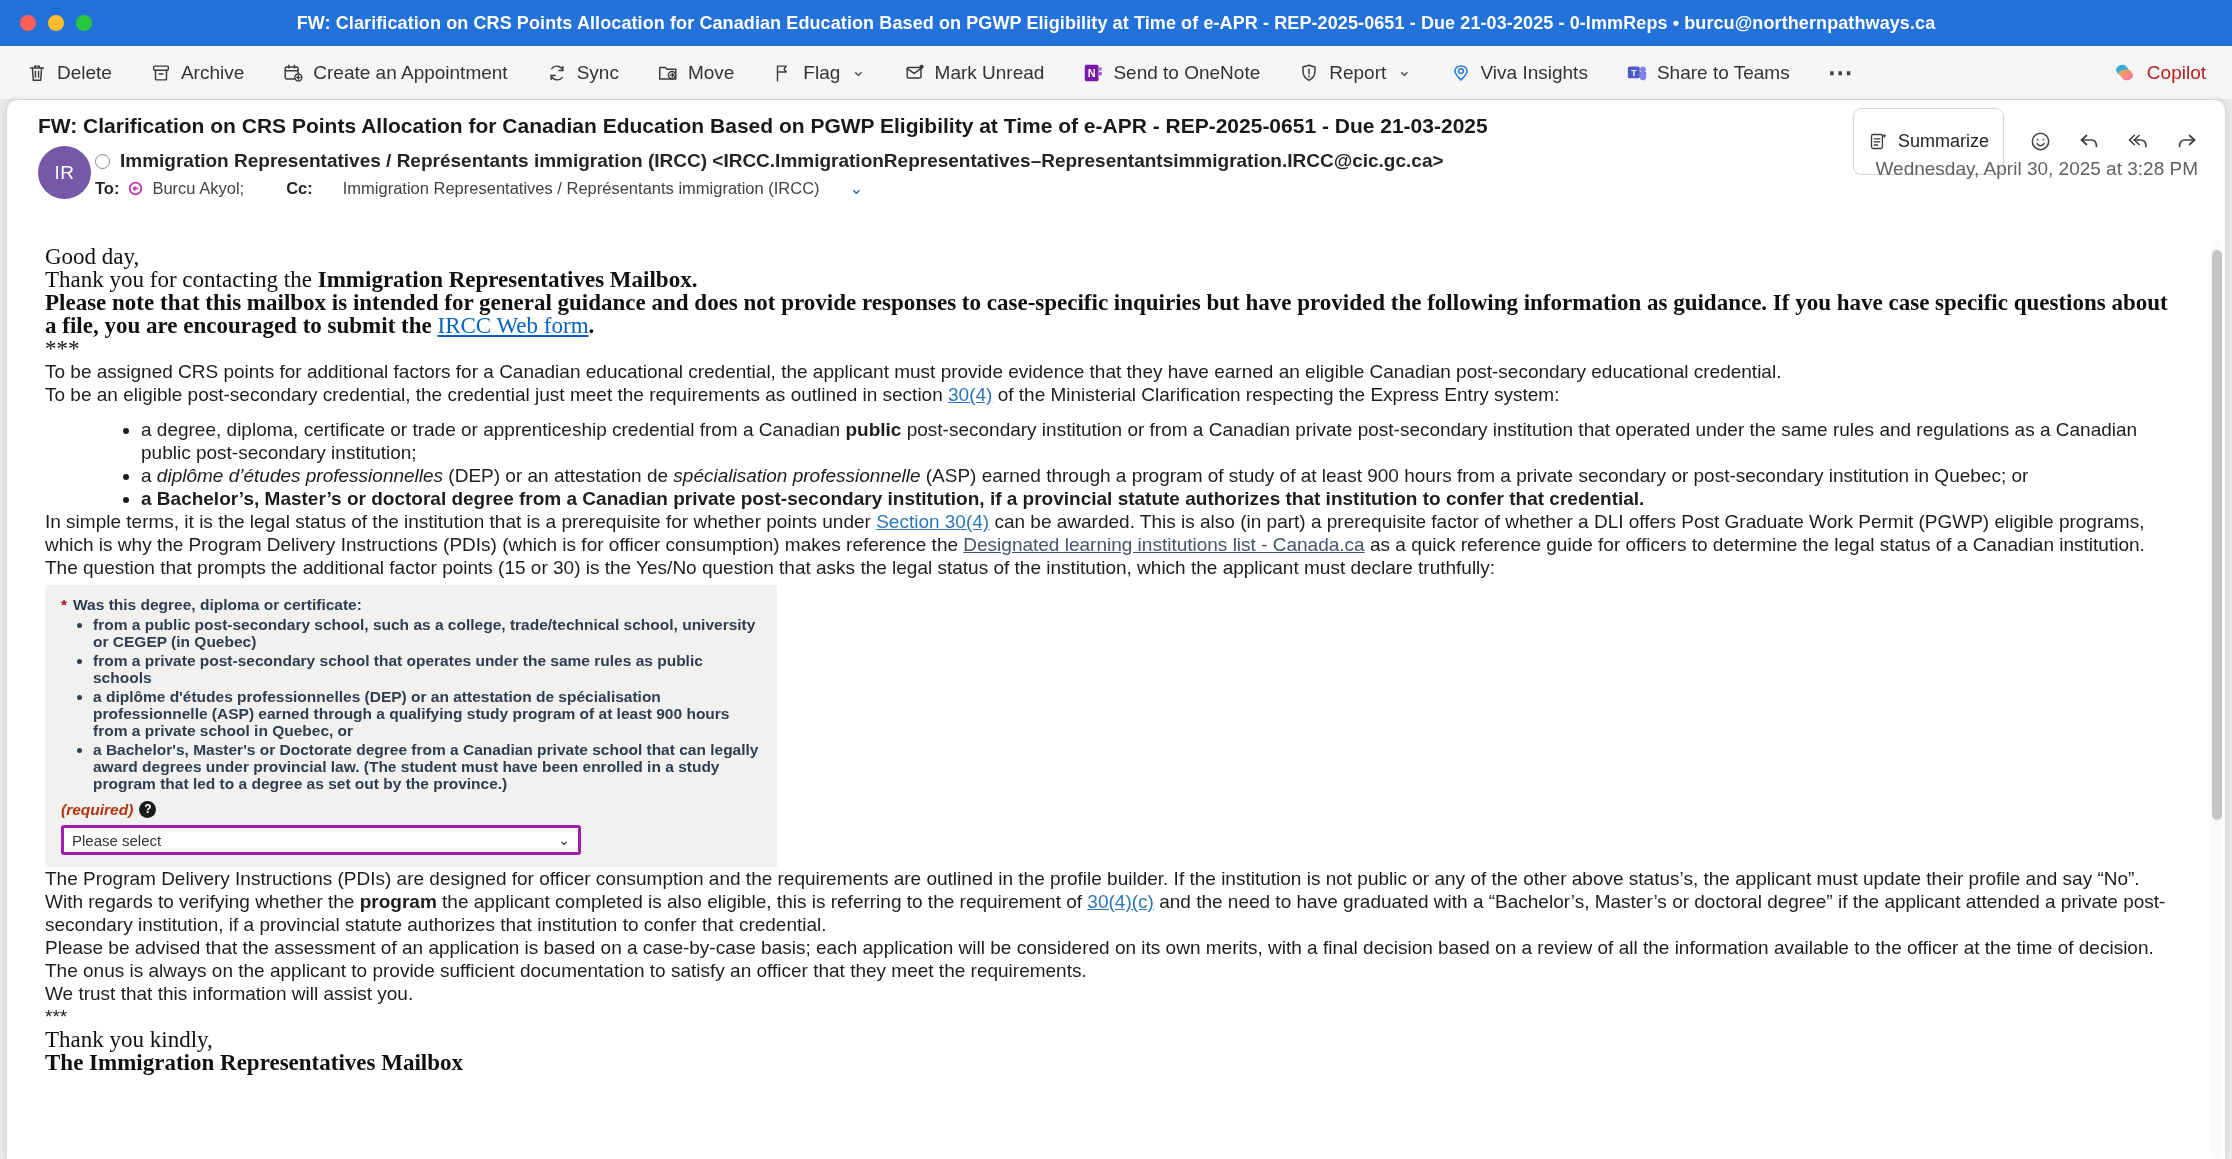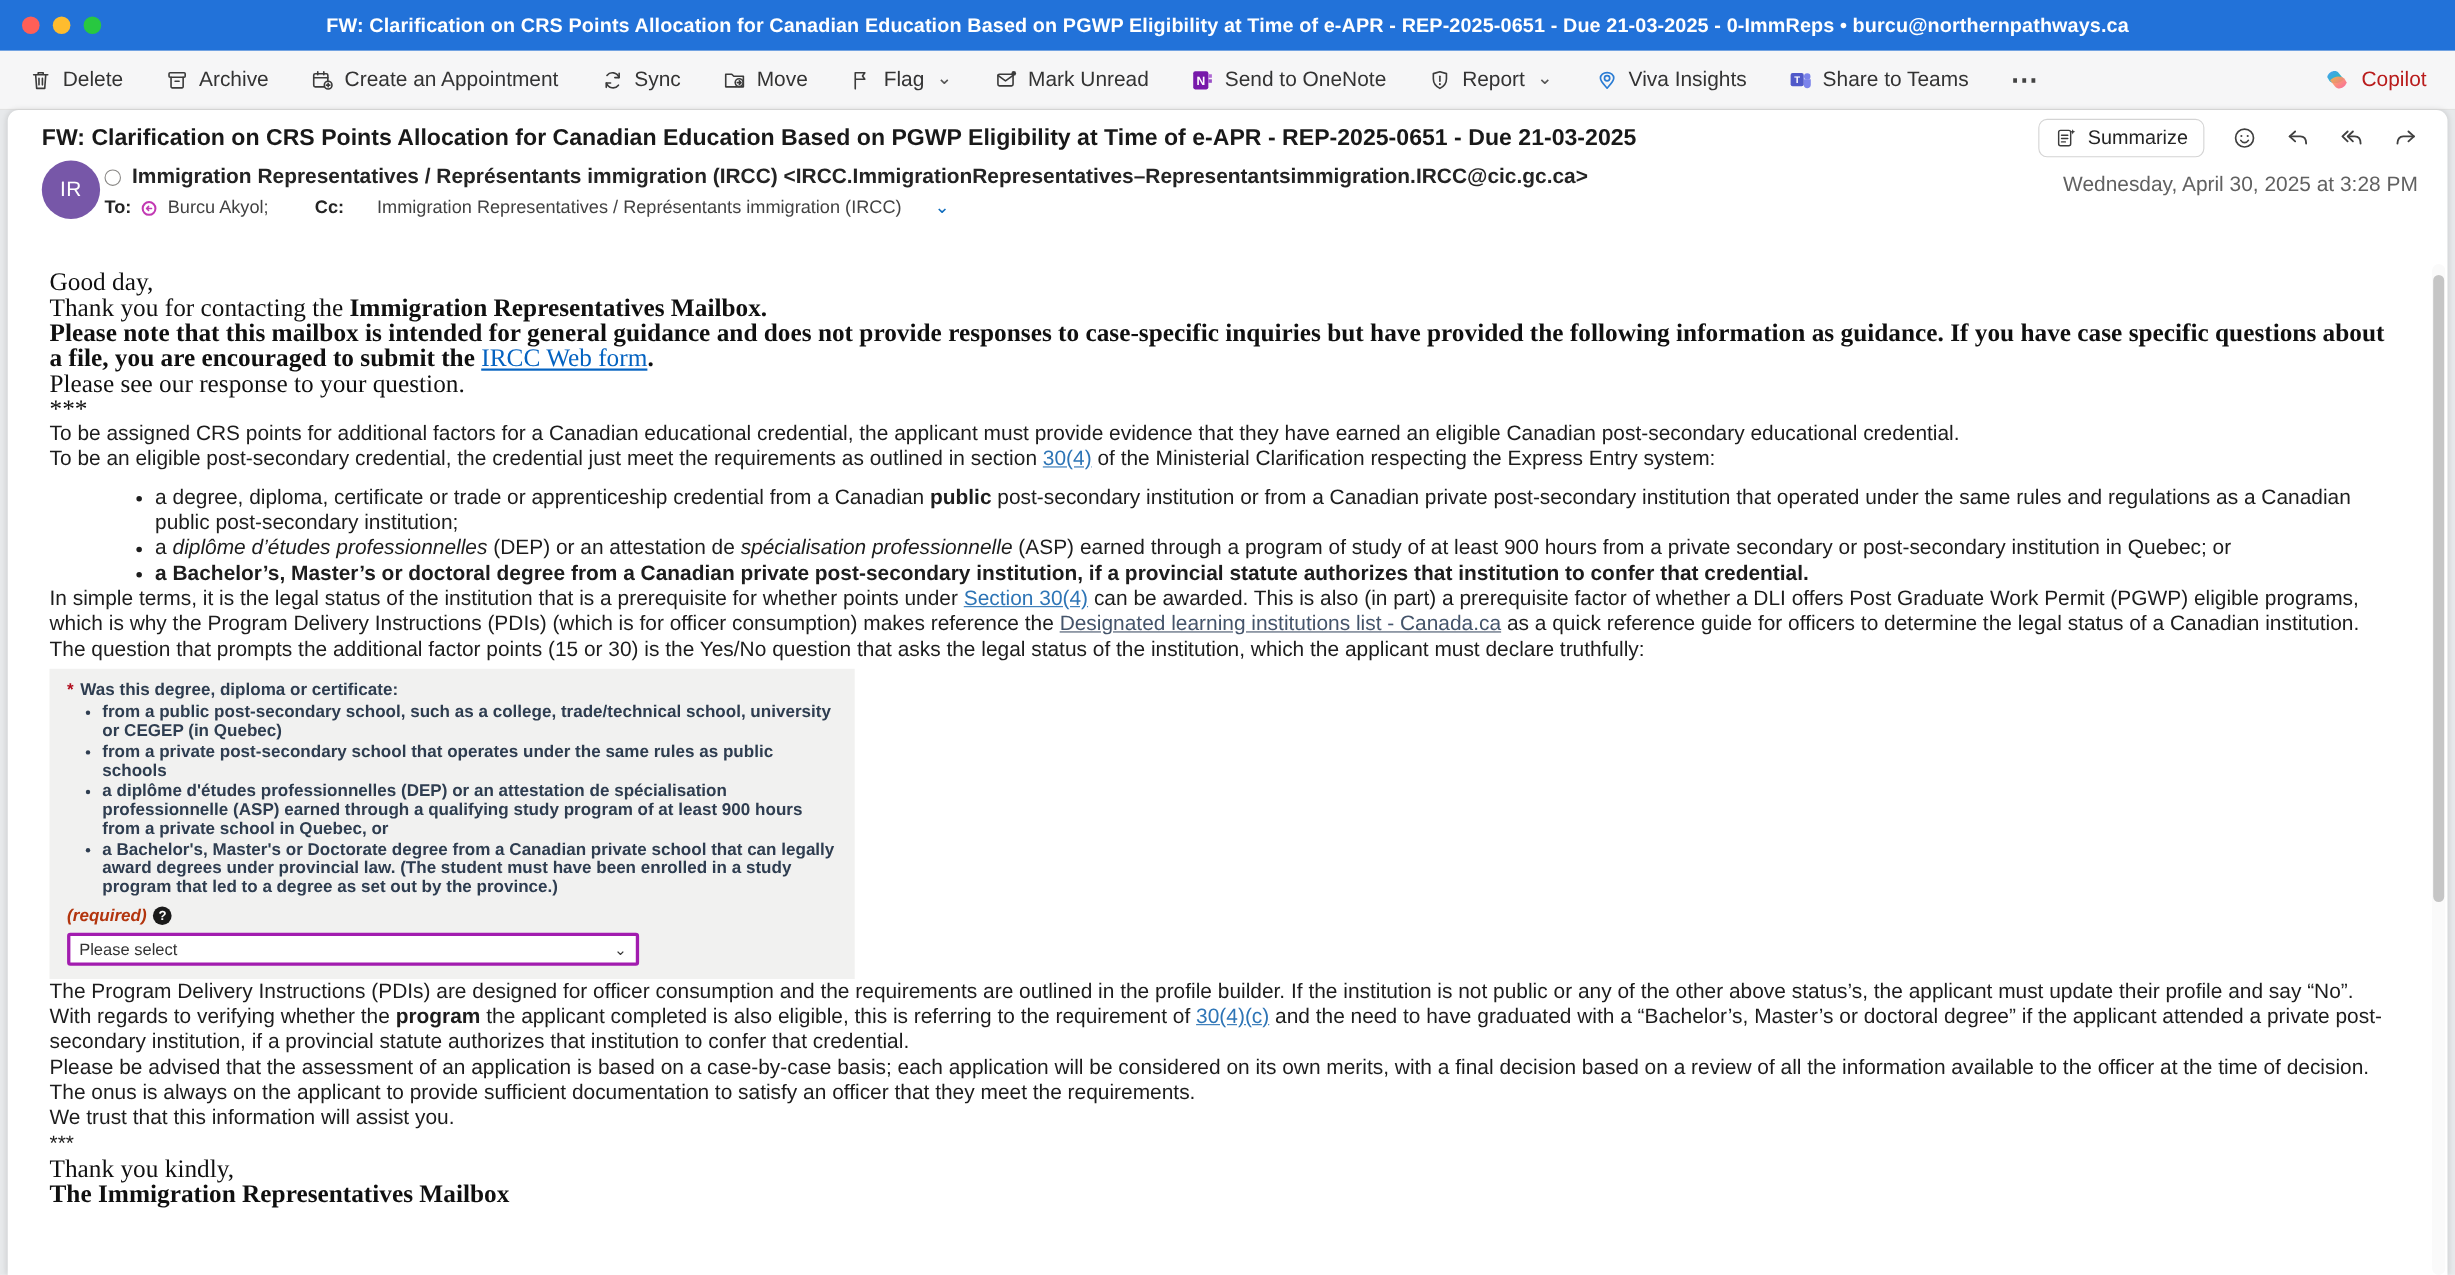--- a/index.html
+++ b/index.html
@@ -14,21 +14,21 @@
   
   .toolbar{height:53px;background:#f6f6f7;border-bottom:1px solid #e2e2e2;display:flex;align-items:center;padding:0 26px;gap:38px;font-size:19px;color:#333;}
   .titem{display:flex;align-items:center;gap:9px;white-space:nowrap;cursor:default;}
   .tchev{font-size:17px;color:#555;margin-left:2px;transform:translateY(-2px);}
   .more{font-size:25px;font-weight:bold;color:#444;letter-spacing:2px;}
   .copilot{margin-left:auto;display:flex;align-items:center;gap:10px;font-size:19px;color:#b91c1c;}
   
   .card{position:absolute;top:100px;left:7px;right:7px;bottom:0;background:#fff;border-radius:10px 10px 0 0;box-shadow:0 0 6px rgba(0,0,0,.14);}
   .subject{position:absolute;left:31px;top:14px;font-size:21px;font-weight:bold;color:#191919;max-width:1800px;white-space:nowrap;}
   .hdr-actions{position:absolute;right:26px;top:8px;display:flex;align-items:center;gap:25px;color:#404040;}
-  .summarize{display:flex;align-items:center;gap:9px;border:1px solid #d4d4d4;border-radius:8px;padding:6px 14px;font-size:18px;color:#242424;background:#fff;}
+  .summarize{display:flex;align-items:center;gap:9px;border:1px solid #d4d4d4;border-radius:8px;padding:22px 14px;font-size:18px;color:#242424;background:#fff;}
   .hdr-date{position:absolute;right:27px;top:58px;font-size:19px;color:#616161;}
   .sender{position:absolute;left:31px;top:46px;display:flex;gap:4px;}
   .avatar{width:53px;height:53px;border-radius:50%;background:#7757a8;color:#fff;font-size:19px;display:flex;align-items:center;justify-content:center;letter-spacing:.5px;}
   .sender-col{padding-top:4px;}
   .sender-line{display:flex;align-items:center;gap:10px;}
   .readdot{width:13px;height:13px;border:1.5px solid #8a8886;border-radius:50%;display:inline-block;background:#fff;}
   .sender-name{font-size:19px;font-weight:bold;color:#242424;white-space:nowrap;}
   .tocc{display:flex;align-items:center;gap:8px;margin-top:7px;font-size:16.5px;color:#424242;}
   .tocc .lbl{font-weight:bold;color:#242424;}
   .tocc .gap{width:26px;}
@@ -272,21 +272,20 @@
         <span class="bluechev">⌄</span>
       </div>
     </div>
   </div>
 
   <div class="mailbody">
     <div class="serif">
       <p><span>Good day,</span></p>
       <p><span>Thank you for contacting the </span><b>Immigration Representatives Mailbox.</b></p>
       <p><b>Please note that this mailbox is intended for general guidance and does not provide responses to case-specific inquiries but have provided the following information as guidance. If you have case specific questions about a file, you are encouraged to submit the </b><a class="lnk">IRCC Web form</a><b>.</b></p>
-      <p><span>Please see our response to your question.</span></p>
       <p><span>***</span></p>
     </div>
     <div class="sans">
       <p class="mt14"><span>To be assigned CRS points for additional factors for a Canadian educational credential, the applicant must provide evidence that they have earned an eligible Canadian post-secondary educational credential.</span></p>
       <p class="mt18"><span>To be an eligible post-secondary credential, the credential just meet the requirements as outlined in section </span><a class="slnk">30(4)</a><span> of the Ministerial Clarification respecting the Express Entry system:</span></p>
       <ul class="mainlist">
         <li><span>a degree, diploma, certificate or trade or apprenticeship credential from a Canadian </span><b>public</b><span> post-secondary institution or from a Canadian private post-secondary institution that operated under the same rules and regulations as a Canadian public post-secondary institution;</span></li>
         <li><span>a </span><i>diplôme d’études professionnelles</i><span> (DEP) or an attestation de </span><i>spécialisation professionnelle</i><span> (ASP) earned through a program of study of at least 900 hours from a private secondary or post-secondary institution in Quebec; or</span></li>
         <li><b>a Bachelor’s, Master’s or doctoral degree from a Canadian private post-secondary institution, if a provincial statute authorizes that institution to confer that credential.</b></li>
       </ul>

